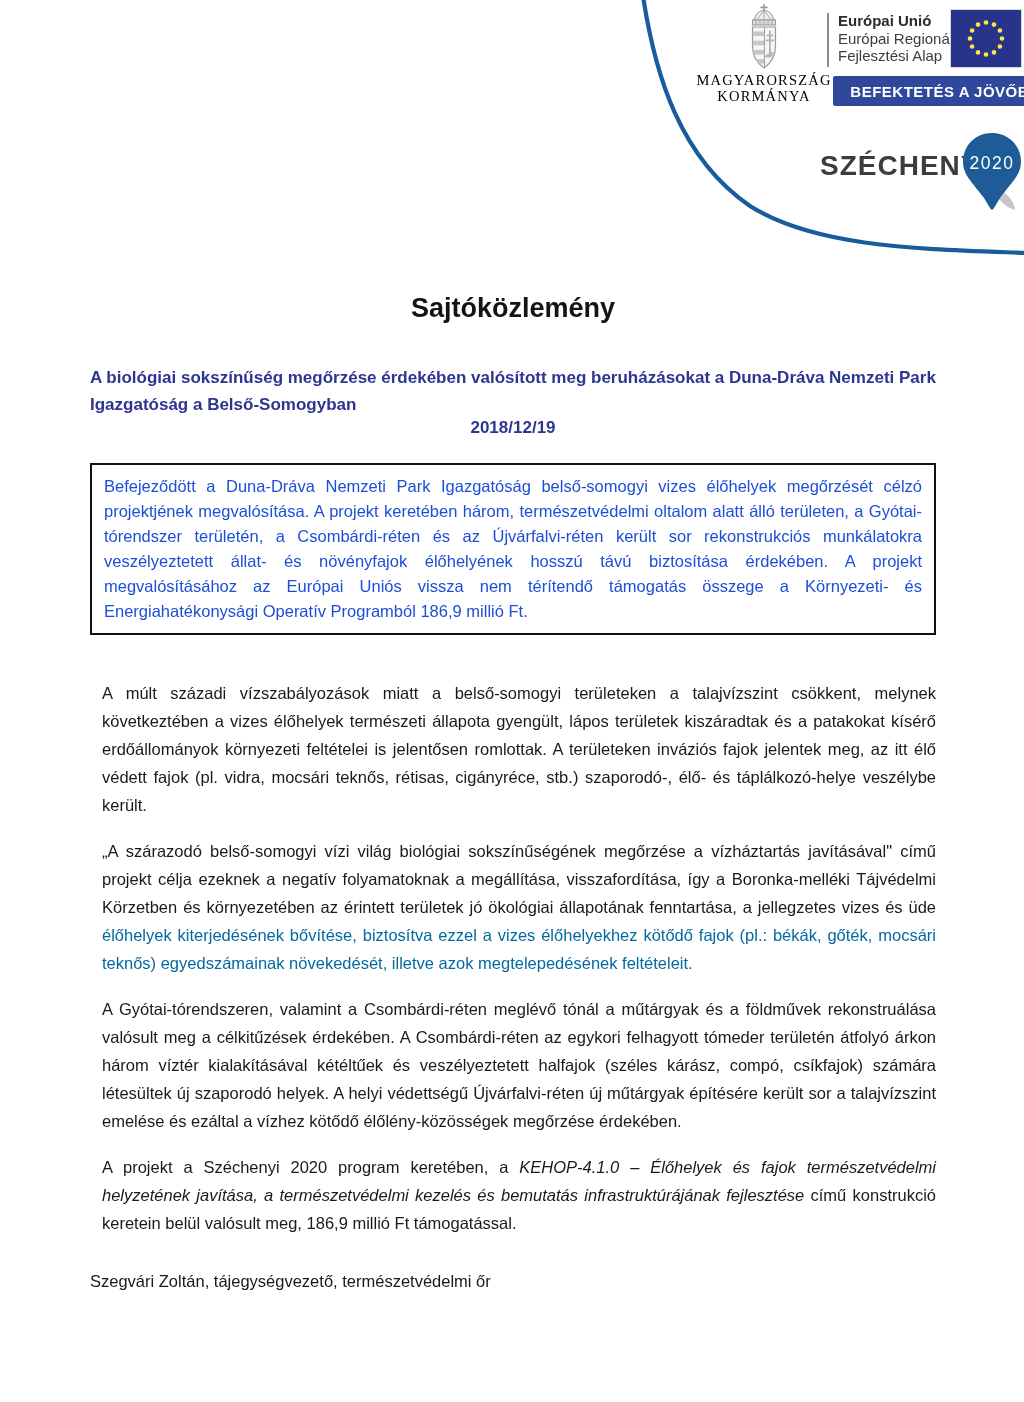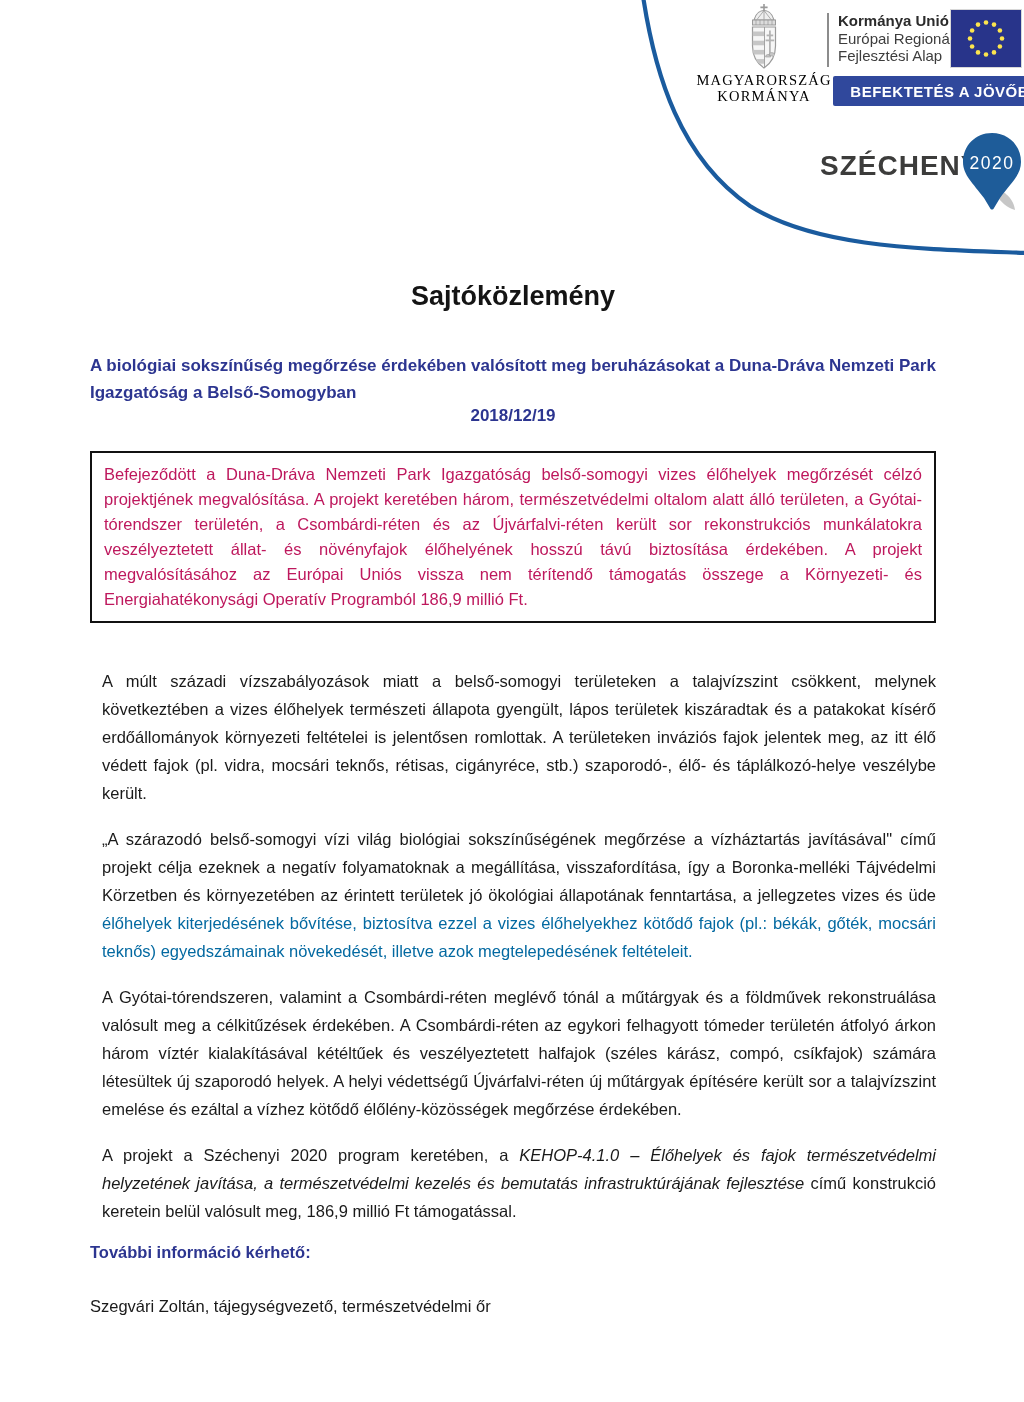--- a/index.html
+++ b/index.html
@@ -17,26 +17,26 @@
   .eu-flag{position:absolute;left:950px;top:9px;width:72px;height:59px;}
   .badge{position:absolute;left:833px;top:76px;width:224px;height:30px;background:#30489c;
     border-radius:2px;display:flex;align-items:center;justify-content:center;
     color:#ffffff;font-weight:bold;font-size:15px;letter-spacing:0.5px;white-space:nowrap;}
   .szechenyi{position:absolute;left:820px;top:150px;font-size:28px;font-weight:bold;
     color:#3c3c3b;letter-spacing:1px;white-space:nowrap;}
   .pin{position:absolute;left:956px;top:131px;width:72px;height:88px;}
 
   
   .content{position:absolute;left:90px;top:281px;width:846px;}
-  .doc-title{text-align:center;font-size:27px;font-weight:bold;color:#141414;margin:0;}
+  .doc-title{text-align:center;font-size:27px;font-weight:bold;color:#141414;margin:12px;}
   .doc-subtitle{margin:40px auto 0 auto;max-width:850px;text-align:left;
     font-size:17px;font-weight:bold;line-height:27px;color:#2c3590;}
   .doc-date{text-align:center;font-size:17px;font-weight:bold;color:#2c3590;}
   .lead-box{margin-top:25px;border:2px solid #111111;padding:9px 12px;
-    font-size:16.5px;line-height:25px;text-align:justify;color:#be185d;}
+    font-size:16.5px;line-height:25px;text-align:justify;color:#1d4ed8;}
   .para{margin:18px 0 0 12px;font-size:16.5px;line-height:28px;text-align:justify;color:#1a1a1a;}
   .para.first{margin-top:44px;}
   .gray{color:#0369a1;}
   .emph{font-weight:normal;font-style:italic;}
   .more-info{margin-top:18px;font-size:16.5px;font-weight:bold;color:#2c3590;}
   .contact{margin-top:31px;font-size:16.5px;line-height:27px;color:#1a1a1a;}
 </style>
 </head>
 <body>
 
@@ -68,21 +68,21 @@
 </svg>
 
 <div class="gov-name">
   <div>Magyarország</div>
   <div>Kormánya</div>
 </div>
 
 <div class="eu-sep"></div>
 
 <div class="eu-text">
-  <div class="b">Kormánya Unió</div>
+  <div class="b">Európai Unió</div>
   <div>Európai Regionális</div>
   <div>Fejlesztési Alap</div>
 </div>
 
 <svg class="eu-flag" viewBox="0 0 72 59" aria-hidden="true">
   <rect x="0.5" y="0.5" width="71" height="58" fill="#28348a" stroke="#d8d8d8" stroke-width="1"></rect>
   <g fill="#fce54e">
     <circle cx="36" cy="13.5" r="2.3"></circle>
       <circle cx="44" cy="15.6" r="2.3"></circle>
       <circle cx="49.9" cy="21.5" r="2.3"></circle>
@@ -119,19 +119,18 @@
 
   <p class="para first">A múlt századi vízszabályozások miatt a belső-somogyi területeken a talajvízszint csökkent, melynek következtében a vizes élőhelyek természeti állapota gyengült, lápos területek kiszáradtak és a patakokat kísérő erdőállományok környezeti feltételei is jelentősen romlottak. A területeken inváziós fajok jelentek meg, az itt élő védett fajok (pl. vidra, mocsári teknős, rétisas, cigányréce, stb.) szaporodó-, élő- és táplálkozó-helye veszélybe került.</p>
 
   <p class="para"><span>„A szárazodó belső-somogyi vízi világ biológiai sokszínűségének megőrzése a vízháztartás javításával" című projekt célja ezeknek a negatív folyamatoknak a megállítása, visszafordítása, így a Boronka-melléki Tájvédelmi Körzetben és környezetében az érintett területek jó ökológiai állapotának fenntartása, a jellegzetes vizes és üde</span><span class="gray"> élőhelyek kiterjedésének bővítése, biztosítva ezzel a vizes élőhelyekhez kötődő fajok (pl.: békák, gőték, mocsári teknős) egyedszámainak növekedését, illetve azok megtelepedésének feltételeit.</span></p>
 
   <p class="para">A Gyótai-tórendszeren, valamint a Csombárdi-réten meglévő tónál a műtárgyak és a földművek rekonstruálása valósult meg a célkitűzések érdekében. A Csombárdi-réten az egykori felhagyott tómeder területén átfolyó árkon három víztér kialakításával kétéltűek és veszélyeztetett halfajok (széles kárász, compó, csíkfajok) számára létesültek új szaporodó helyek. A helyi védettségű Újvárfalvi-réten új műtárgyak építésére került sor a talajvízszint emelése és ezáltal a vízhez kötődő élőlény-közösségek megőrzése érdekében.</p>
 
 
   <p class="para"><span>A projekt a Széchenyi 2020 program keretében, a </span><span class="emph">KEHOP-4.1.0 – Élőhelyek és fajok természetvédelmi helyzetének javítása, a természetvédelmi kezelés és bemutatás infrastruktúrájának fejlesztése</span><span> című konstrukció keretein belül valósult meg, 186,9 millió Ft támogatással.</span></p>
 
-  <div class="more-info">További információ kérhető:</div>
 
   <div class="contact">
     <div>Szegvári Zoltán, tájegységvezető, természetvédelmi őr</div>
 
   </div>
 </div>
 
 </body></html>

